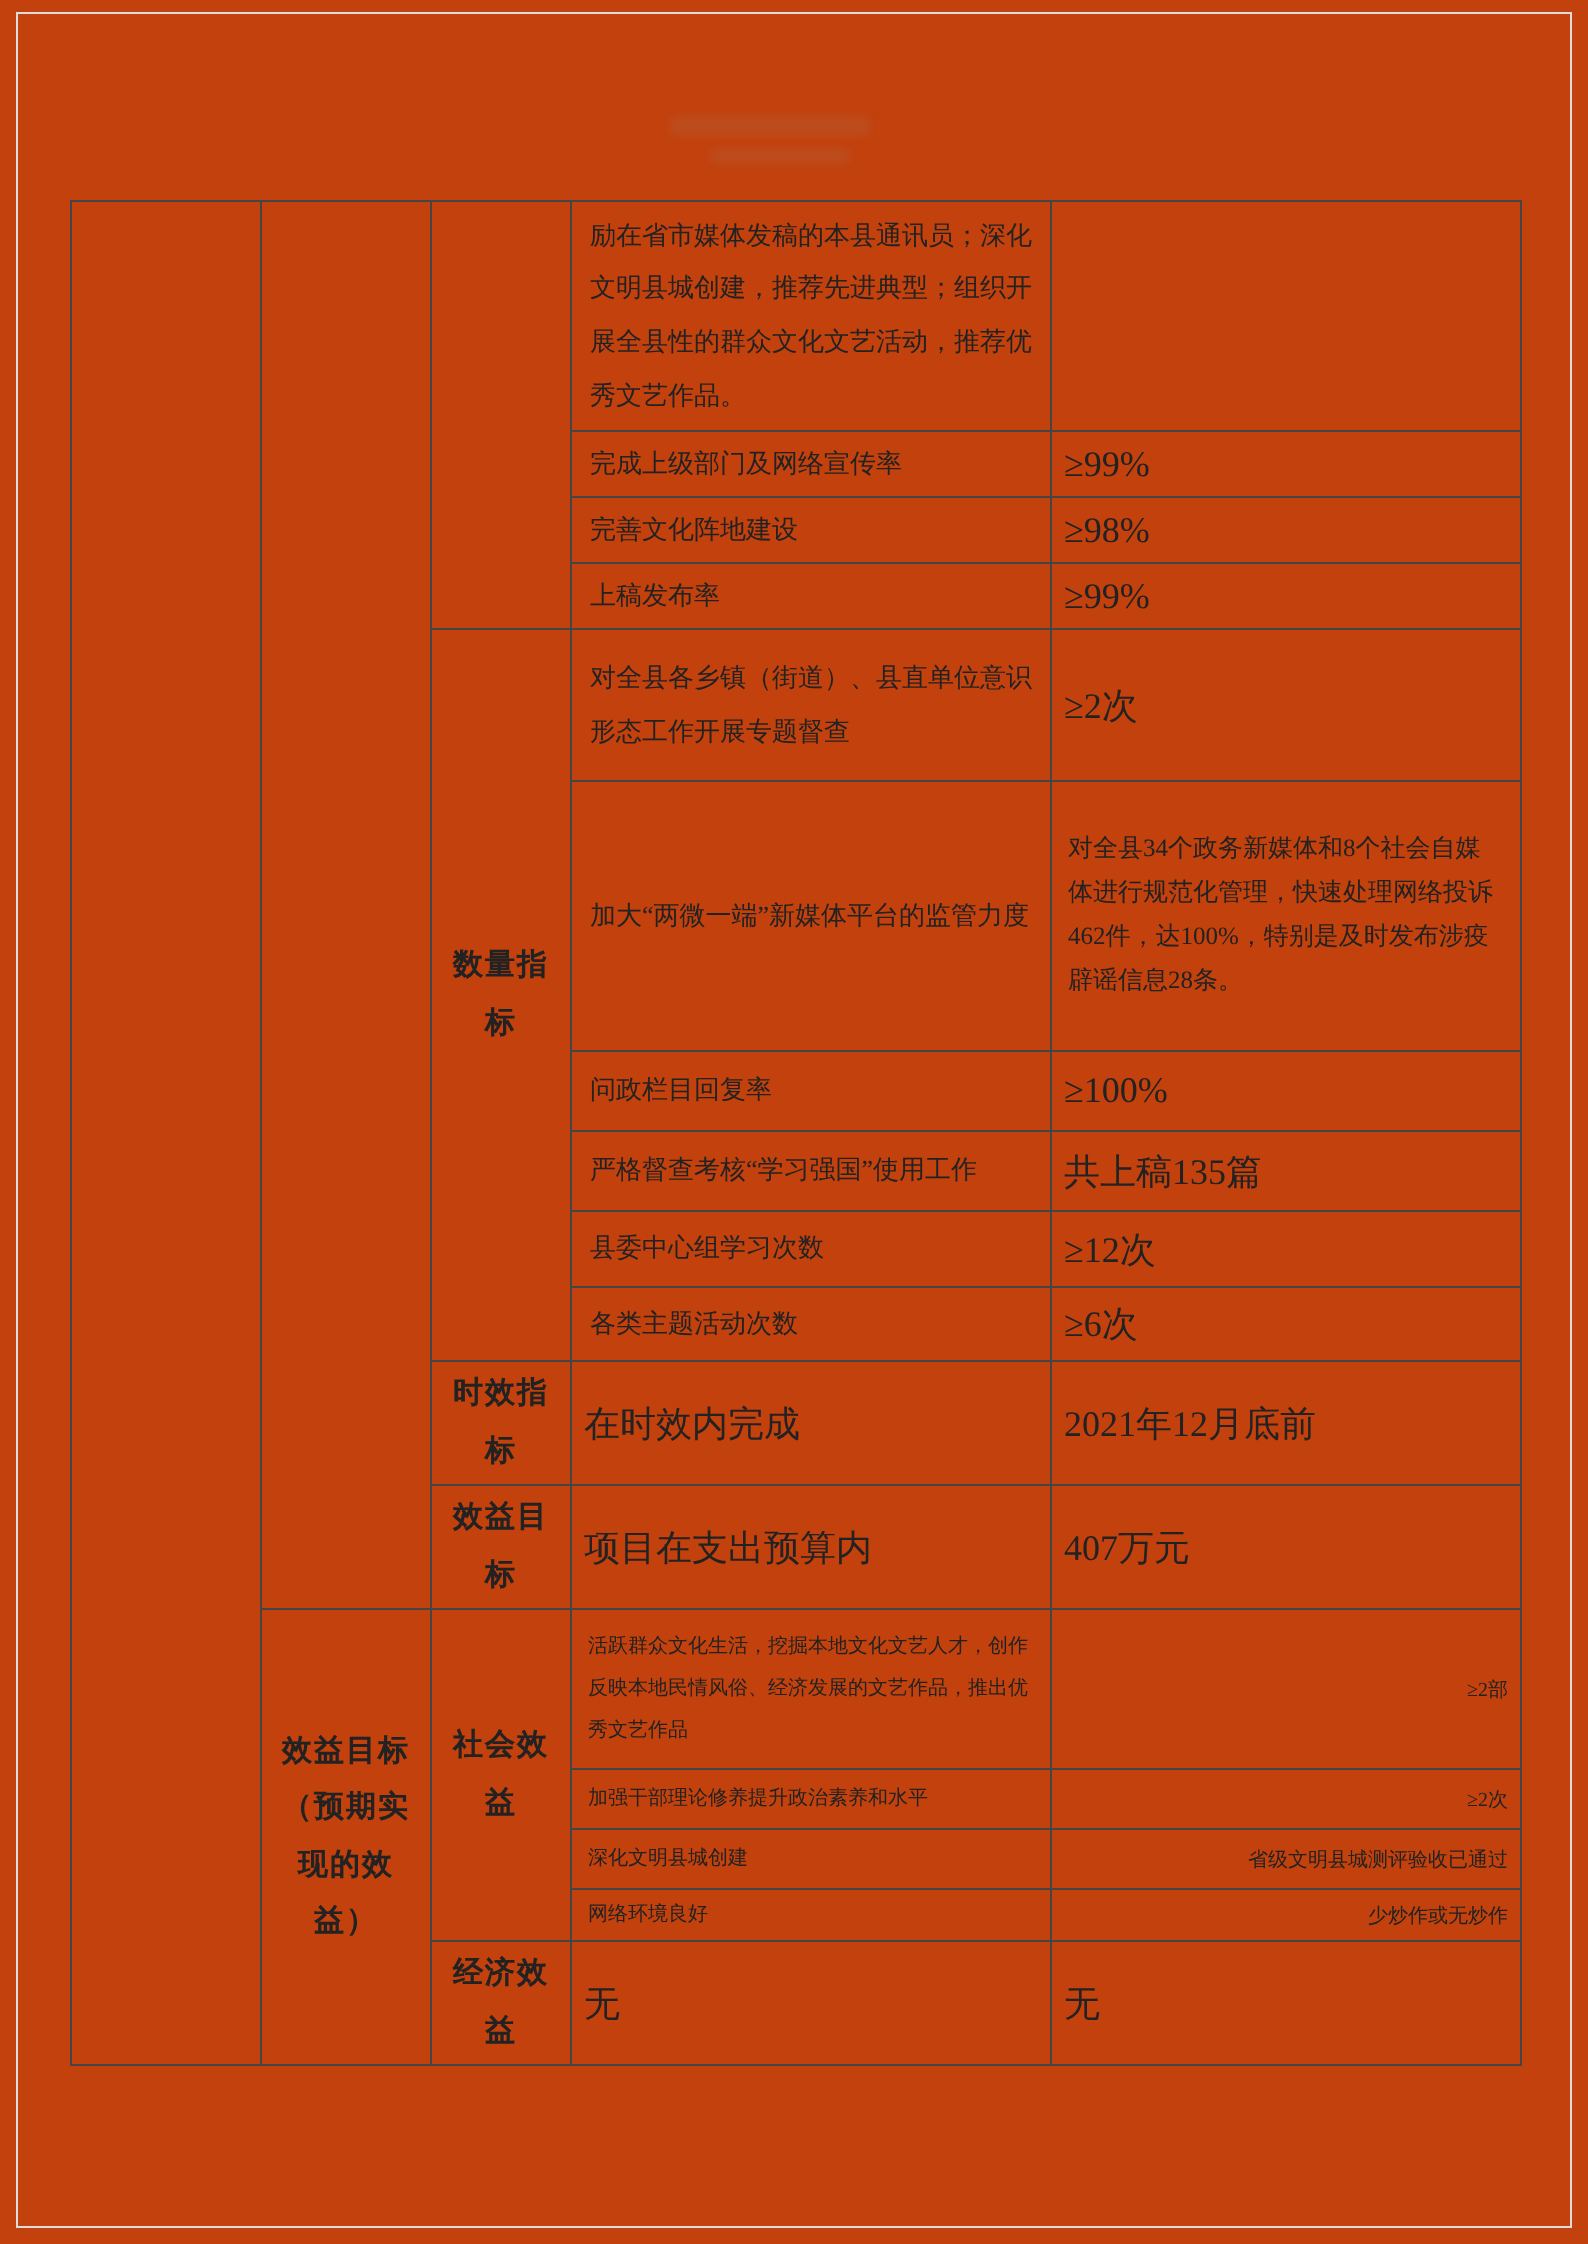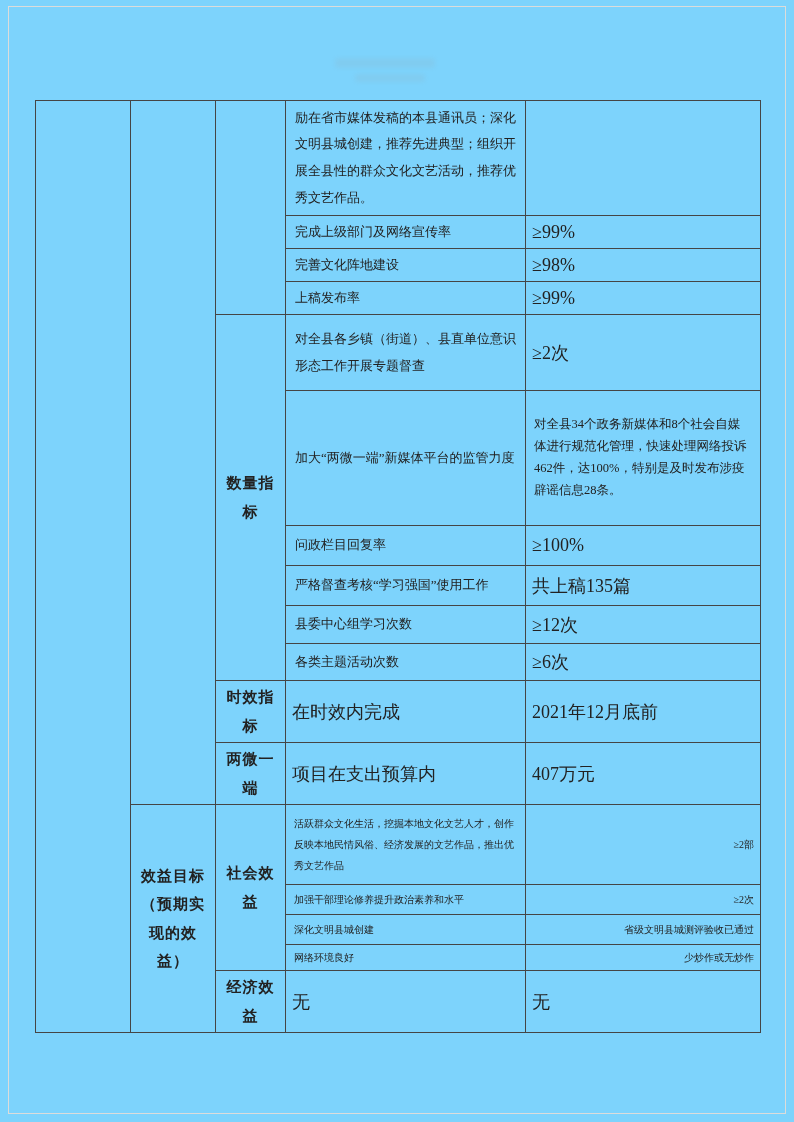--- a/index.html
+++ b/index.html
@@ -1,19 +1,19 @@
 <!DOCTYPE html>
 <html><head>
 <meta charset="utf-8">
 <style>
   html,body{margin:0;padding:0;background:#f6f6f5;}
   .page{
     position:relative;
     width:794px;height:1122px;
-    background:#7dd3fc;
+    background:#c2410c;
     font-family:"Liberation Serif","DejaVu Serif",serif;
     color:#222;
     overflow:hidden;
   }
   .scan-edge{
     position:absolute;left:8px;top:6px;right:8px;bottom:8px;
     border:1px solid #dcdcda;
     pointer-events:none;
   }
   .smudge{
@@ -120,21 +120,21 @@
         <td class="val">≥6次</td>
       </tr>
 
       <tr style="height:45px">
         <td class="hdr">时效指标</td>
         <td class="val">在时效内完成</td>
         <td class="val">2021年12月底前</td>
       </tr>
 
       <tr style="height:40px">
-        <td class="hdr">两微一端</td>
+        <td class="hdr">效益目标</td>
         <td class="val">项目在支出预算内</td>
         <td class="val">407万元</td>
       </tr>
 
       <tr style="height:80px">
         <td rowspan="5" class="hdr">效益目标（预期实现的效益）</td>
         <td rowspan="4" class="hdr">社会效益</td>
         <td class="lbl-sm">活跃群众文化生活，挖掘本地文化文艺人才，创作反映本地民情风俗、经济发展的文艺作品，推出优秀文艺作品</td>
         <td class="val-sm">≥2部</td>
       </tr>

